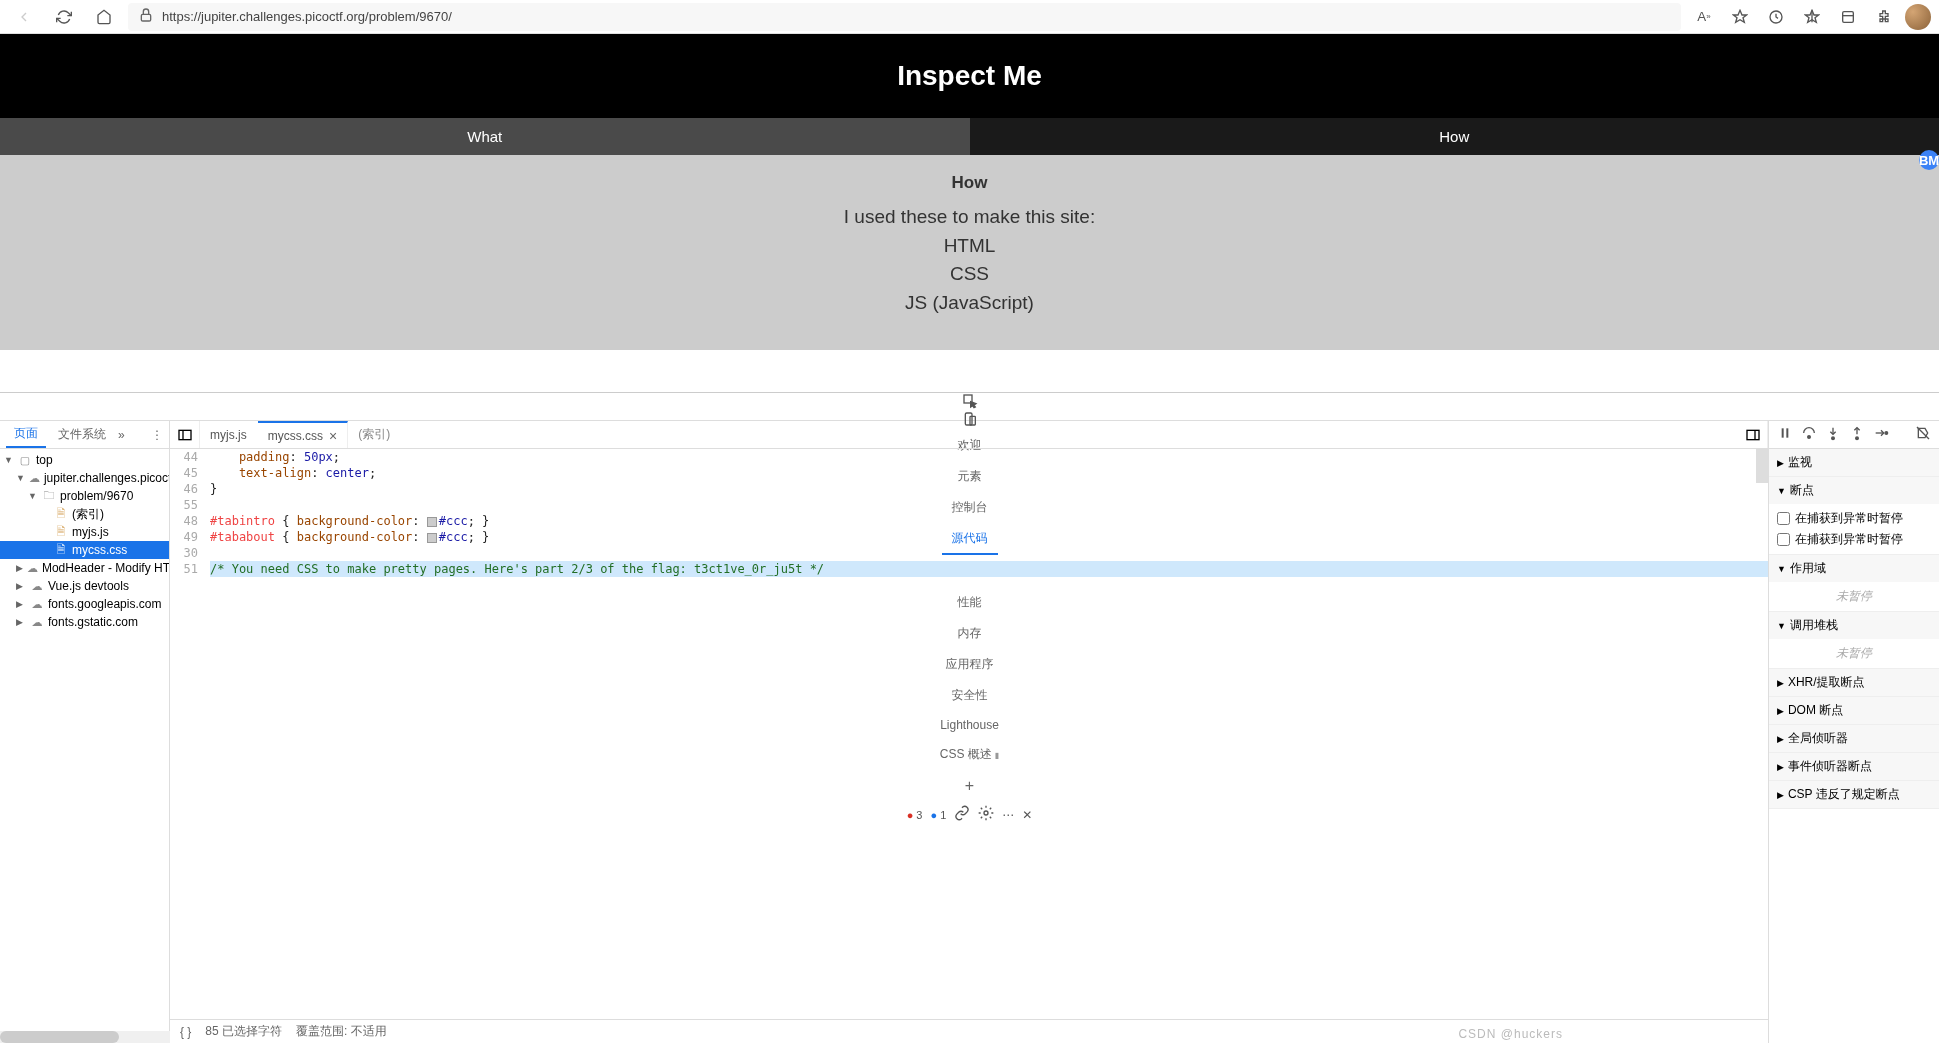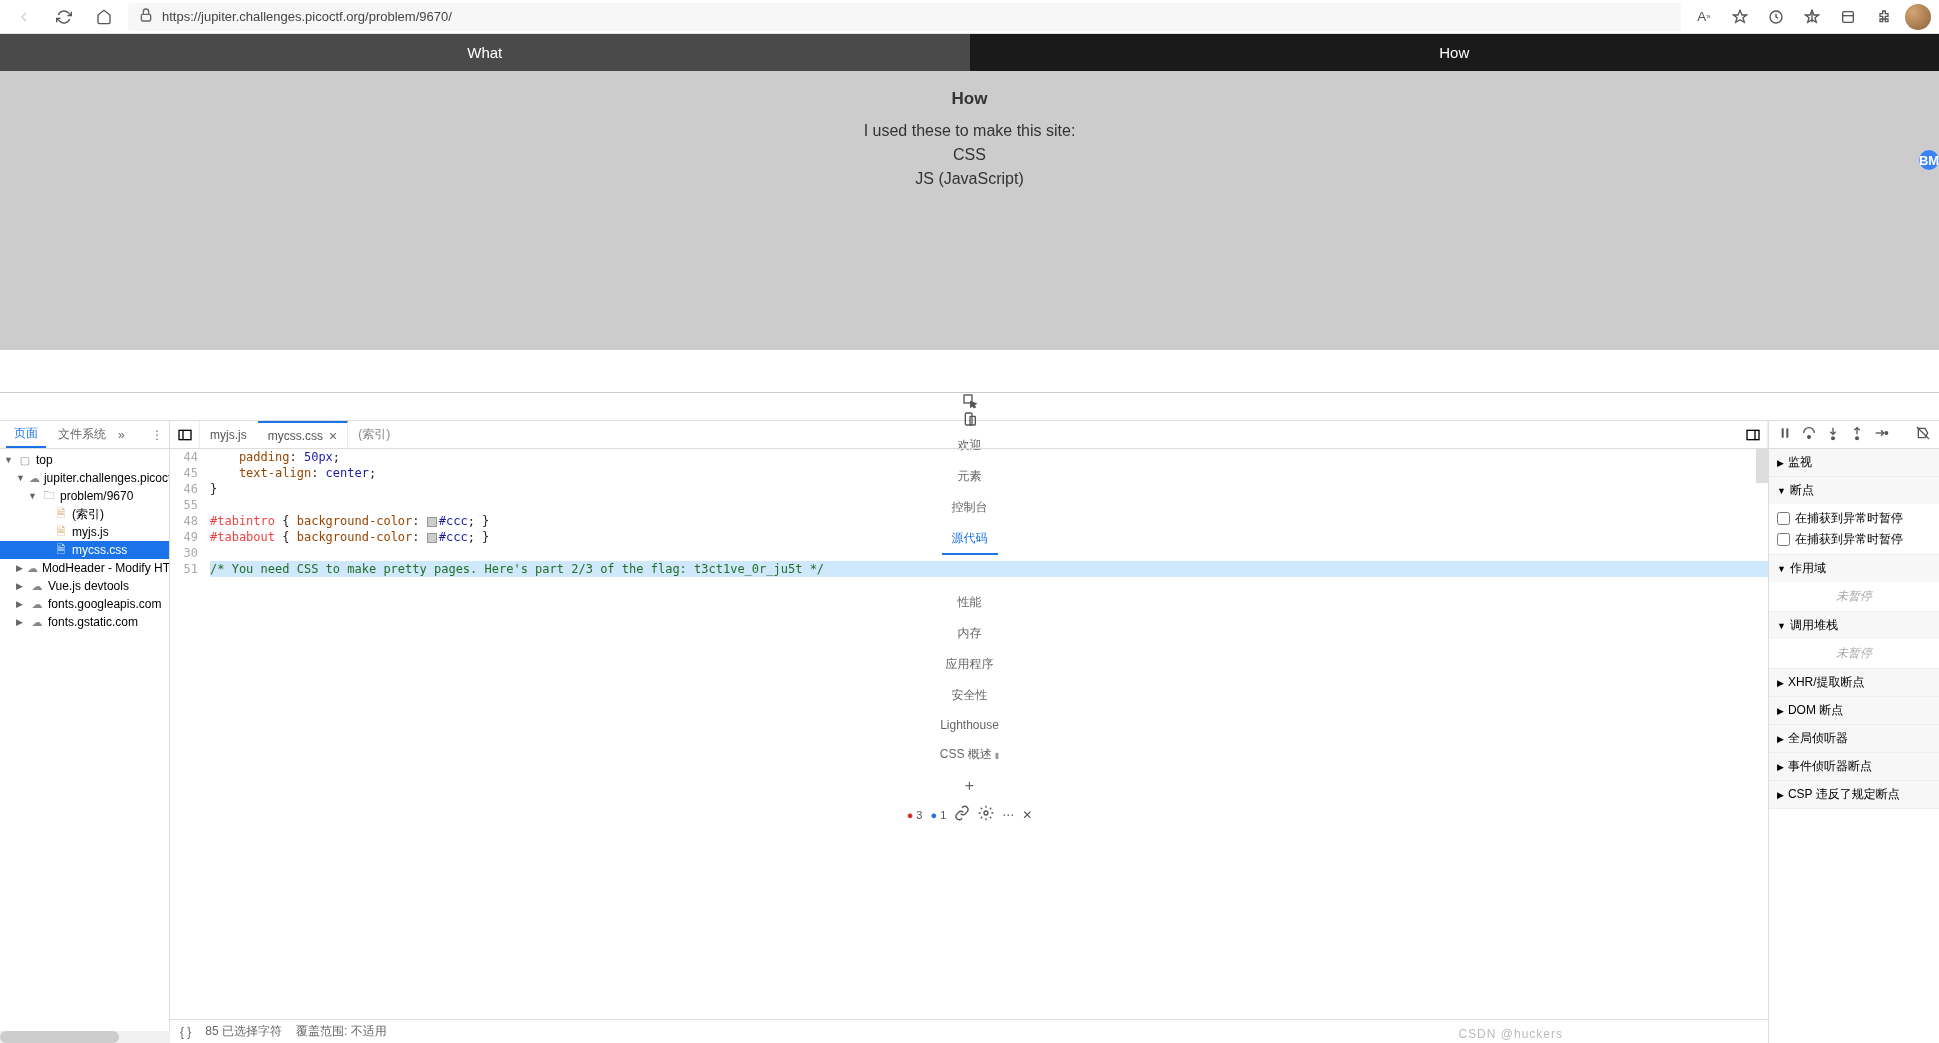--- a/index.html
+++ b/index.html
@@ -17,21 +17,21 @@
     
     
     .page-area { height: 316px; overflow: hidden; background: #ccc; position: relative; }
     .header-black { background: #000; color: #fff; text-align: center; padding: 26px 0; font-size: 28px; font-weight: 600; }
     .tabs-row { display: flex; }
     .tab-btn { flex: 1; text-align: center; padding: 10px 0; color: #fff; font-size: 15px; cursor: pointer; border: none; }
     .tab-what { background: #4a4a4a; }
     .tab-how { background: #1a1a1a; }
     .content-area { padding: 18px 0; text-align: center; color: #333; }
     .content-title { font-size: 17px; font-weight: 600; margin-bottom: 10px; }
-    .content-line { font-size: 16px; line-height: 1.5; }
+    .content-line { font-size: 19px; line-height: 1.5; }
     .floating-badge { position: absolute; right: 0; top: 116px; width: 20px; height: 20px; background: #3b82f6; border-radius: 50%; display: flex; align-items: center; justify-content: center; color: #fff; font-size: 13px; font-weight: bold; }
     
     
     .gap-area { height: 78px; background: #fff; }
     
     
     .devtools { position: absolute; bottom: 0; left: 0; right: 0; top: 392px; display: flex; flex-direction: column; border-top: 1px solid #ccc; background: #fff; }
     .dt-tabs { height: 28px; display: flex; align-items: center; border-bottom: 1px solid #ddd; padding: 0 6px; font-size: 12px; color: #555; gap: 2px; flex-direction: column; }
     .dt-tab-icon { width: 24px; height: 24px; display: flex; align-items: center; justify-content: center; cursor: pointer; }
     .dt-tab { padding: 6px 10px; cursor: pointer; color: #666; }
@@ -172,27 +172,29 @@
     <button class="chrome-icon">
         <svg viewBox="0 0 24 24" fill="none" stroke="currentColor" stroke-width="2">
           <path d="M10 3h4v4h4v4h-4v4h4v4h-4v-4h-4v4H6v-4h4v-4H6V7h4z"></path>
         </svg>
       </button>
     <div class="avatar"></div>
   </div>
 </div>
 
 <div class="page-area">
+  <div class="header-black">Inspect Me</div>
   <div class="tabs-row">
     <button class="tab-btn tab-what">What</button>
     <button class="tab-btn tab-how">How</button>
   </div>
   <div class="content-area">
     <div class="content-title">How</div>
     <div class="content-line">I used these to make this site:</div>
+    <div class="content-line">HTML</div>
     <div class="content-line">CSS</div>
     <div class="content-line">JS (JavaScript)</div>
   </div>
   <div class="floating-badge">BM</div>
 </div>
 
 <div class="gap-area"></div>
 
 <div class="devtools">
   <div class="dt-tabs">

